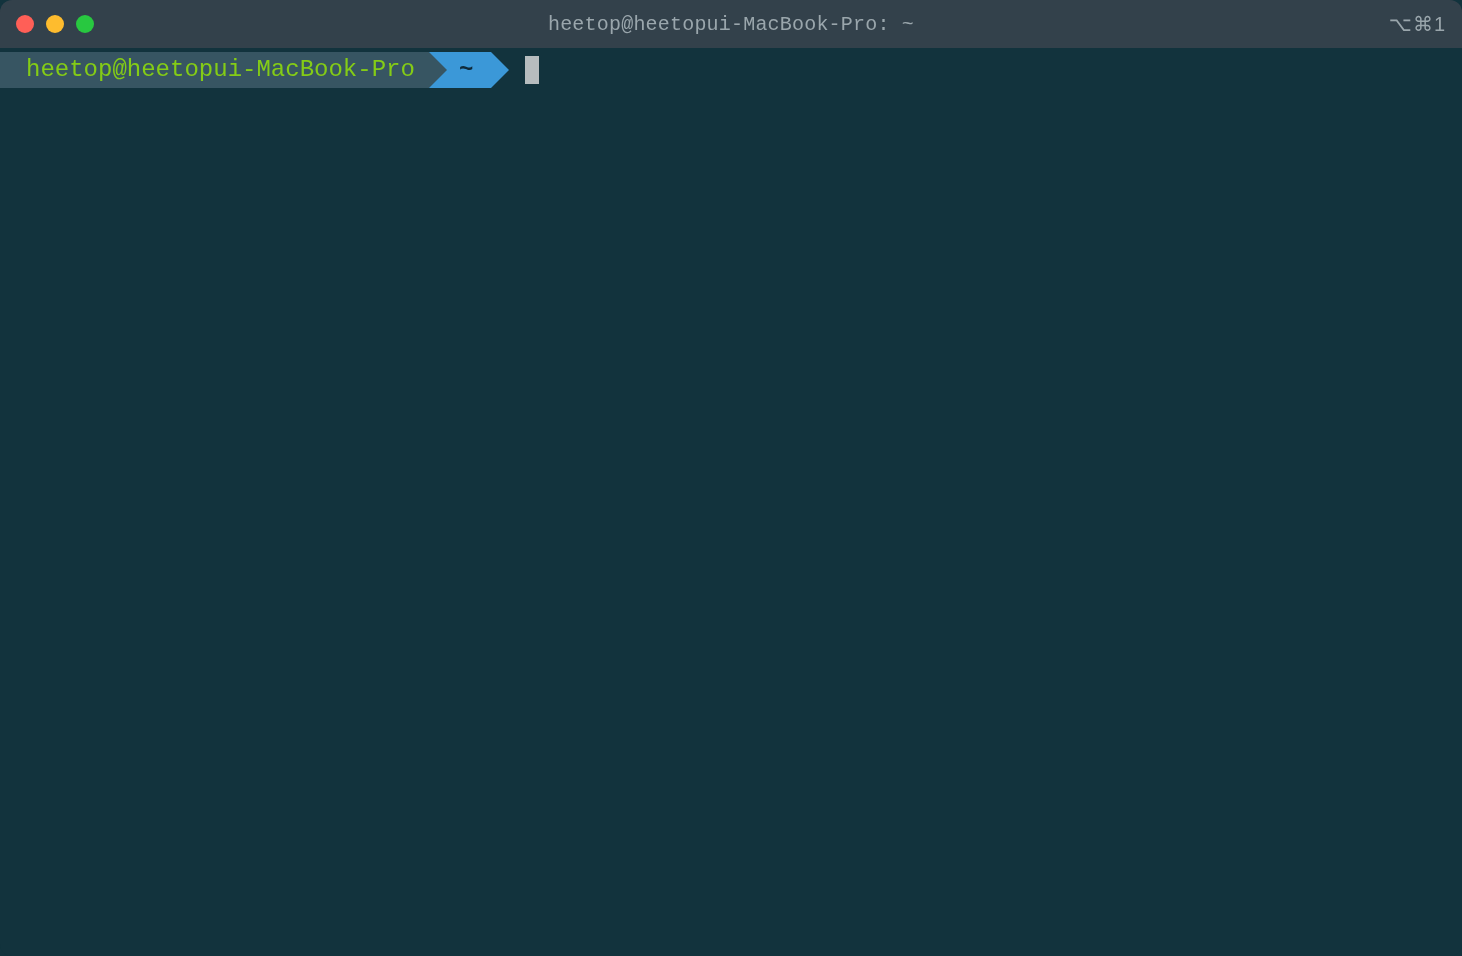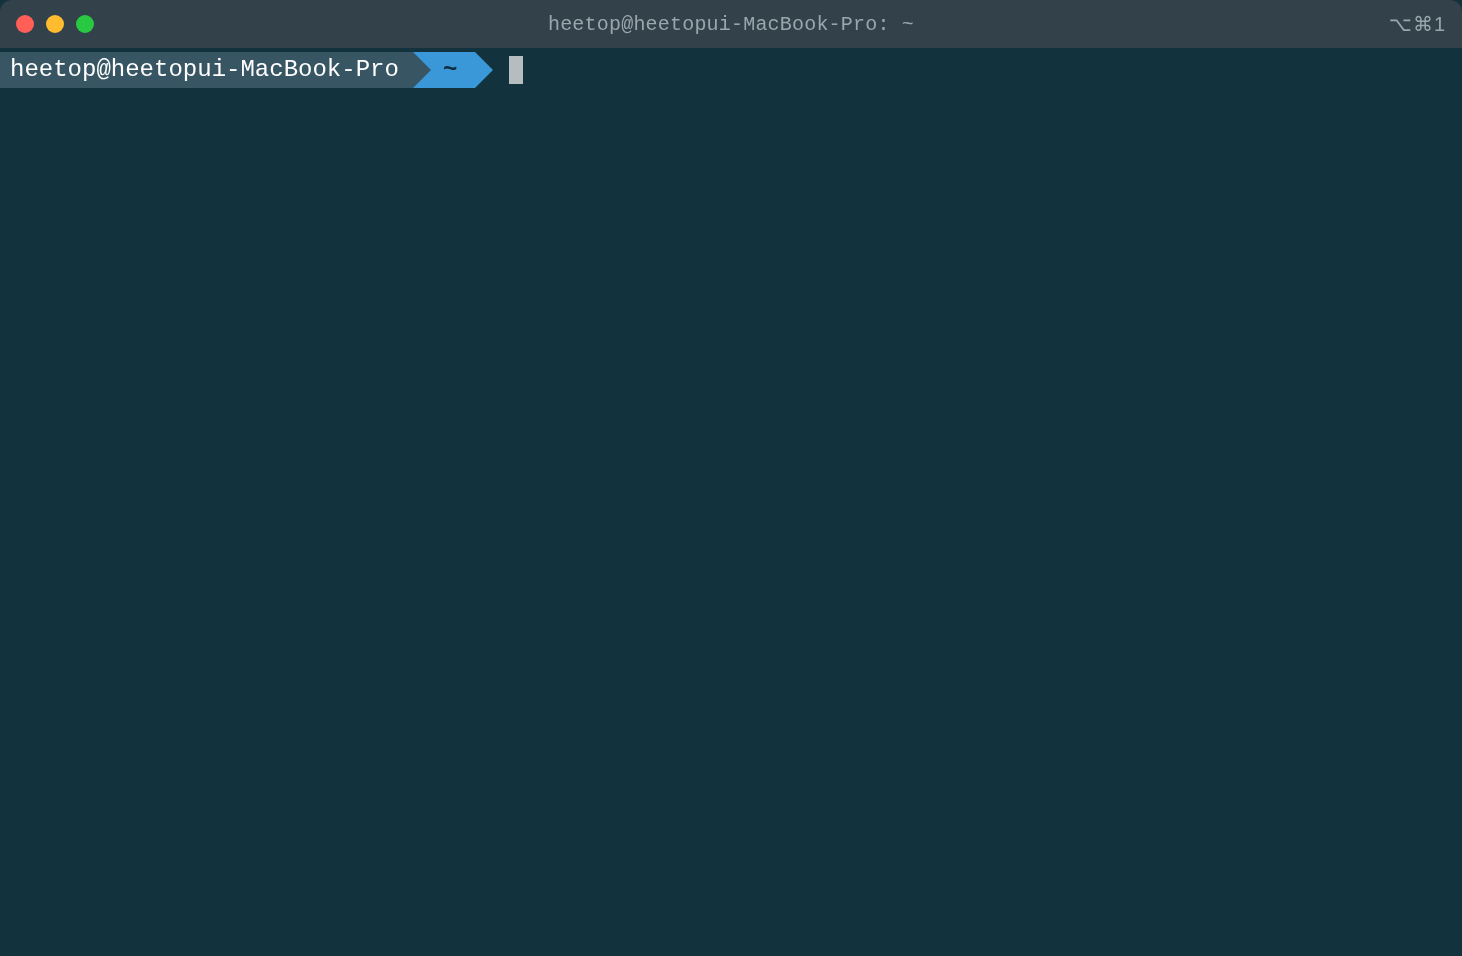--- a/index.html
+++ b/index.html
@@ -65,22 +65,22 @@
   .prompt-line {
     display: flex;
     align-items: stretch;
     height: 36px;
     font-size: 24px;
     line-height: 36px;
     color: #cfd8dc;
   }
   .seg-host {
     background: #375562;
-    color: #ffffff;
-    padding: 0 14px 0 10px;
+    color: #84cc16;
+    padding: 0 14px 0 26px;
     display: flex;
     align-items: center;
     position: relative;
     font-weight: 500;
   }
   .seg-host::after {
     content: "";
     position: absolute;
     right: -18px;
     top: 0;

